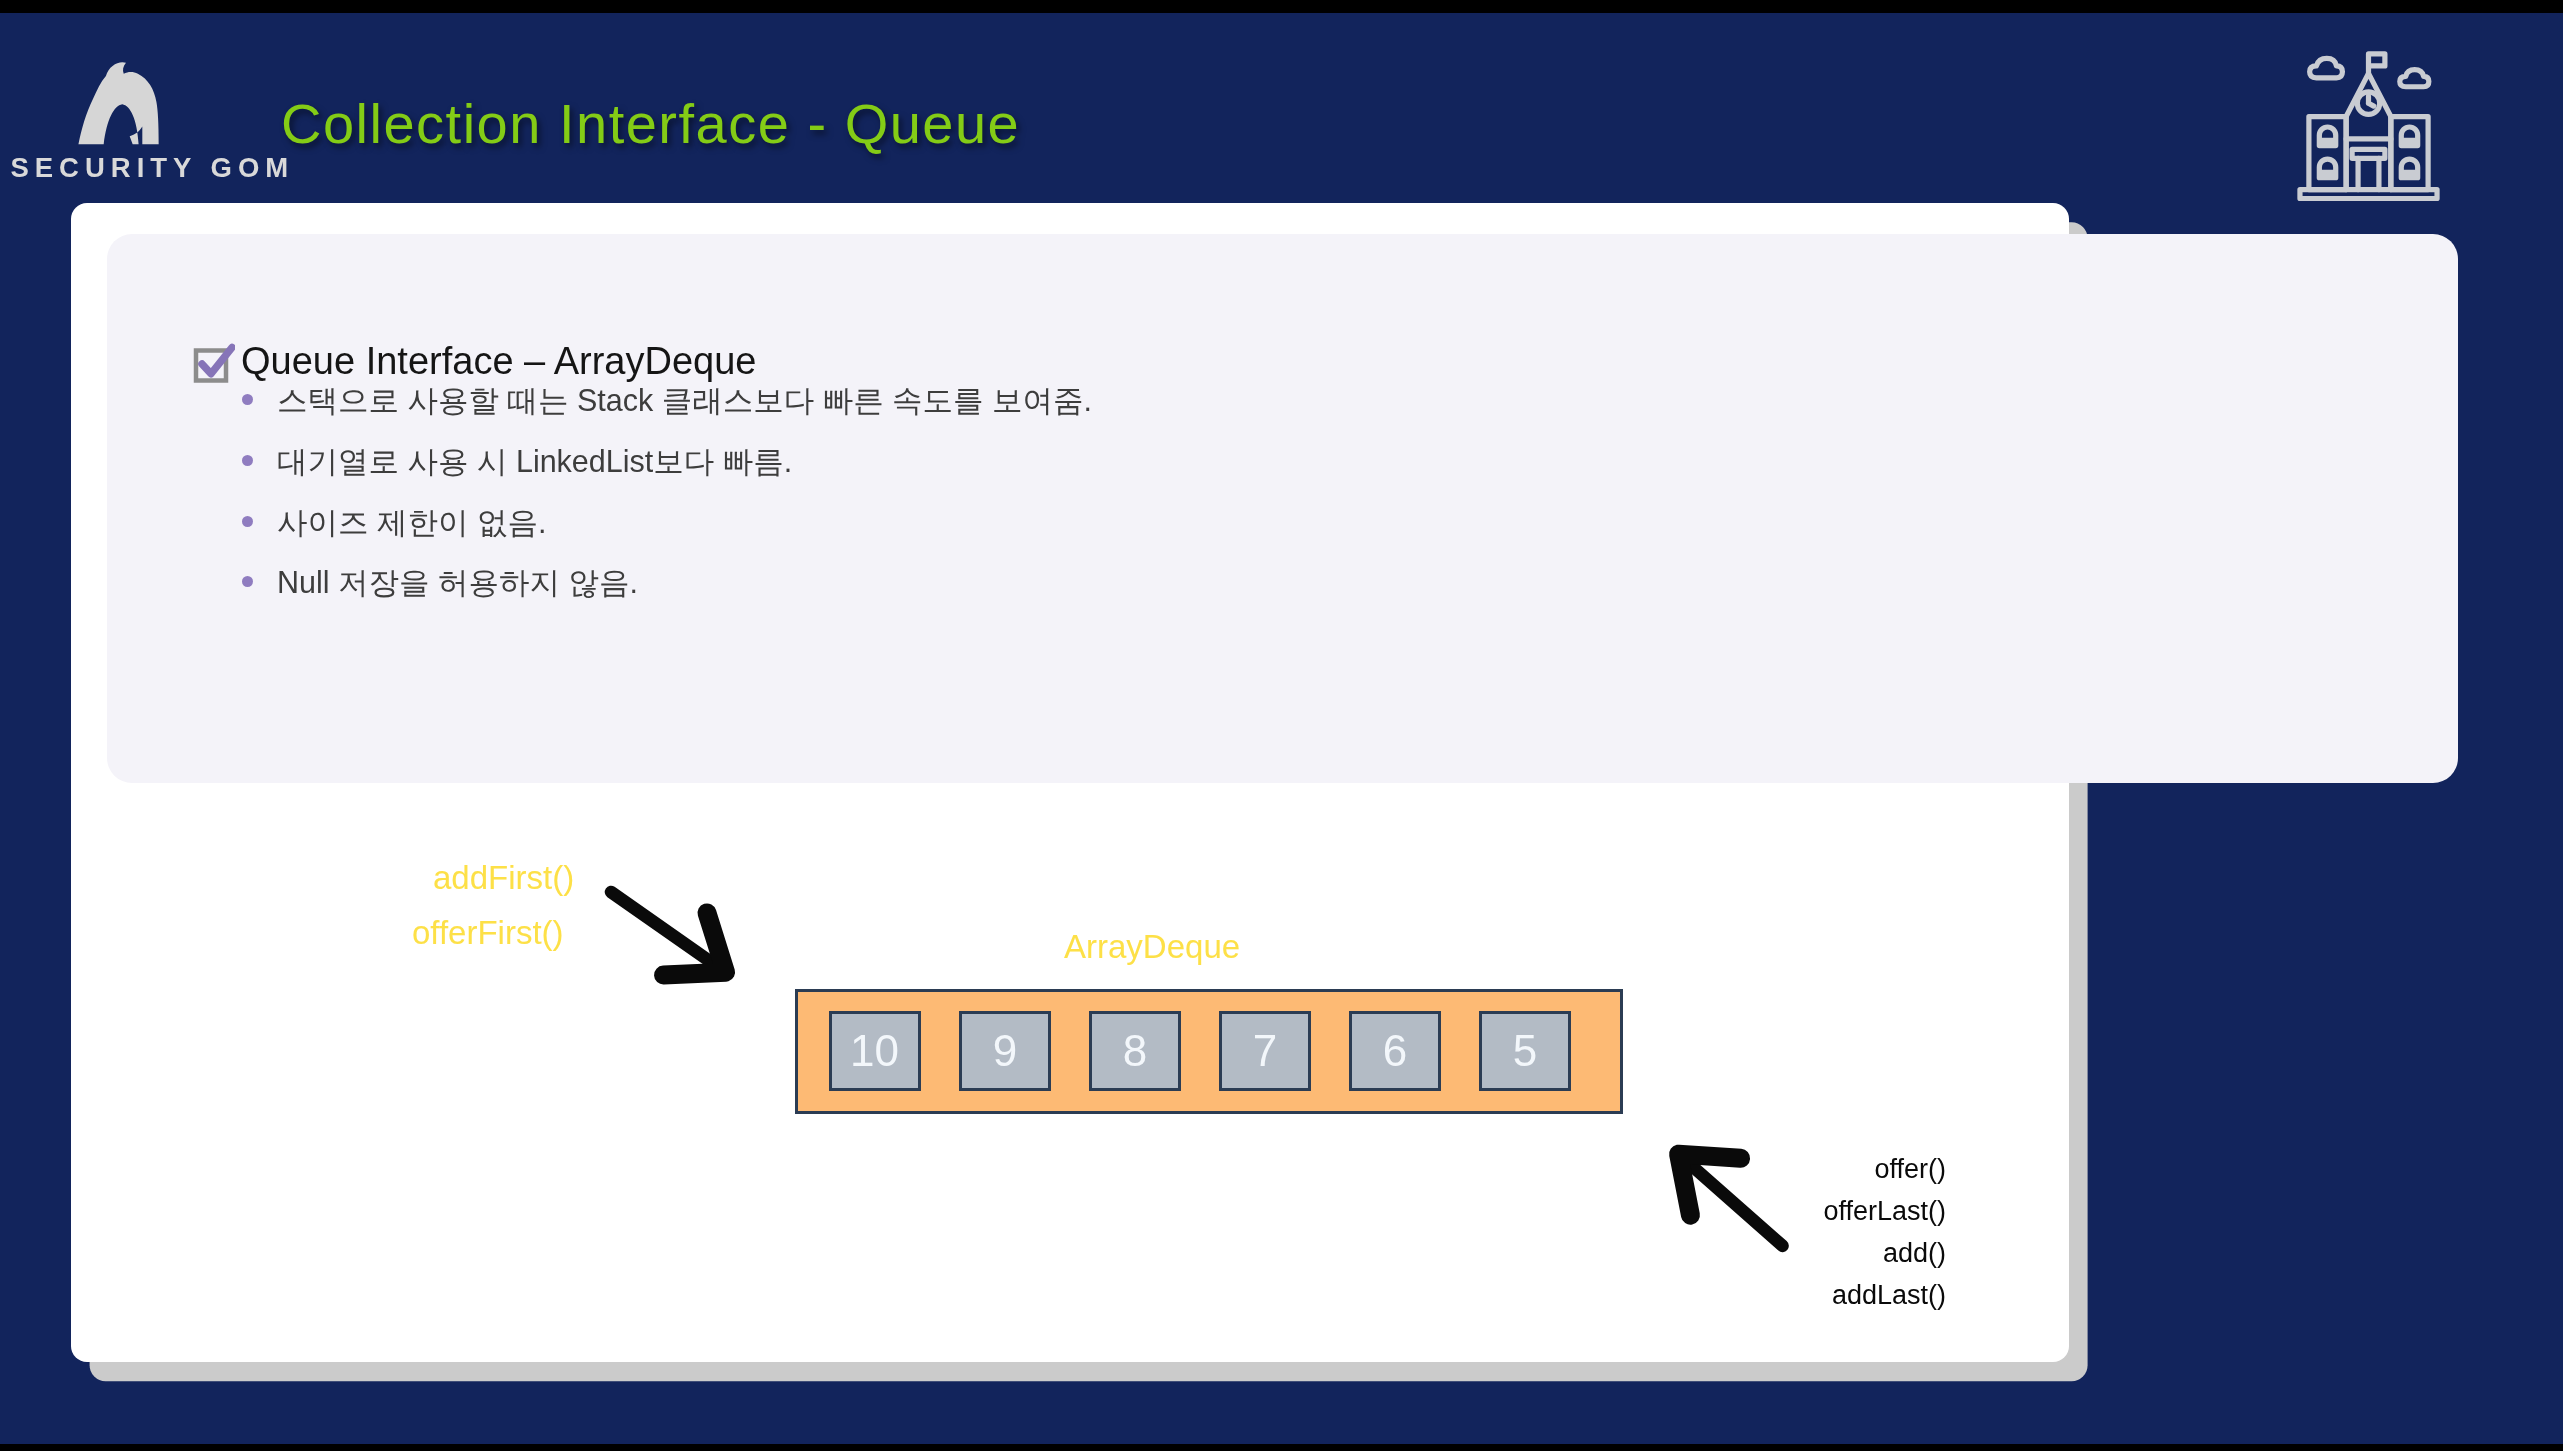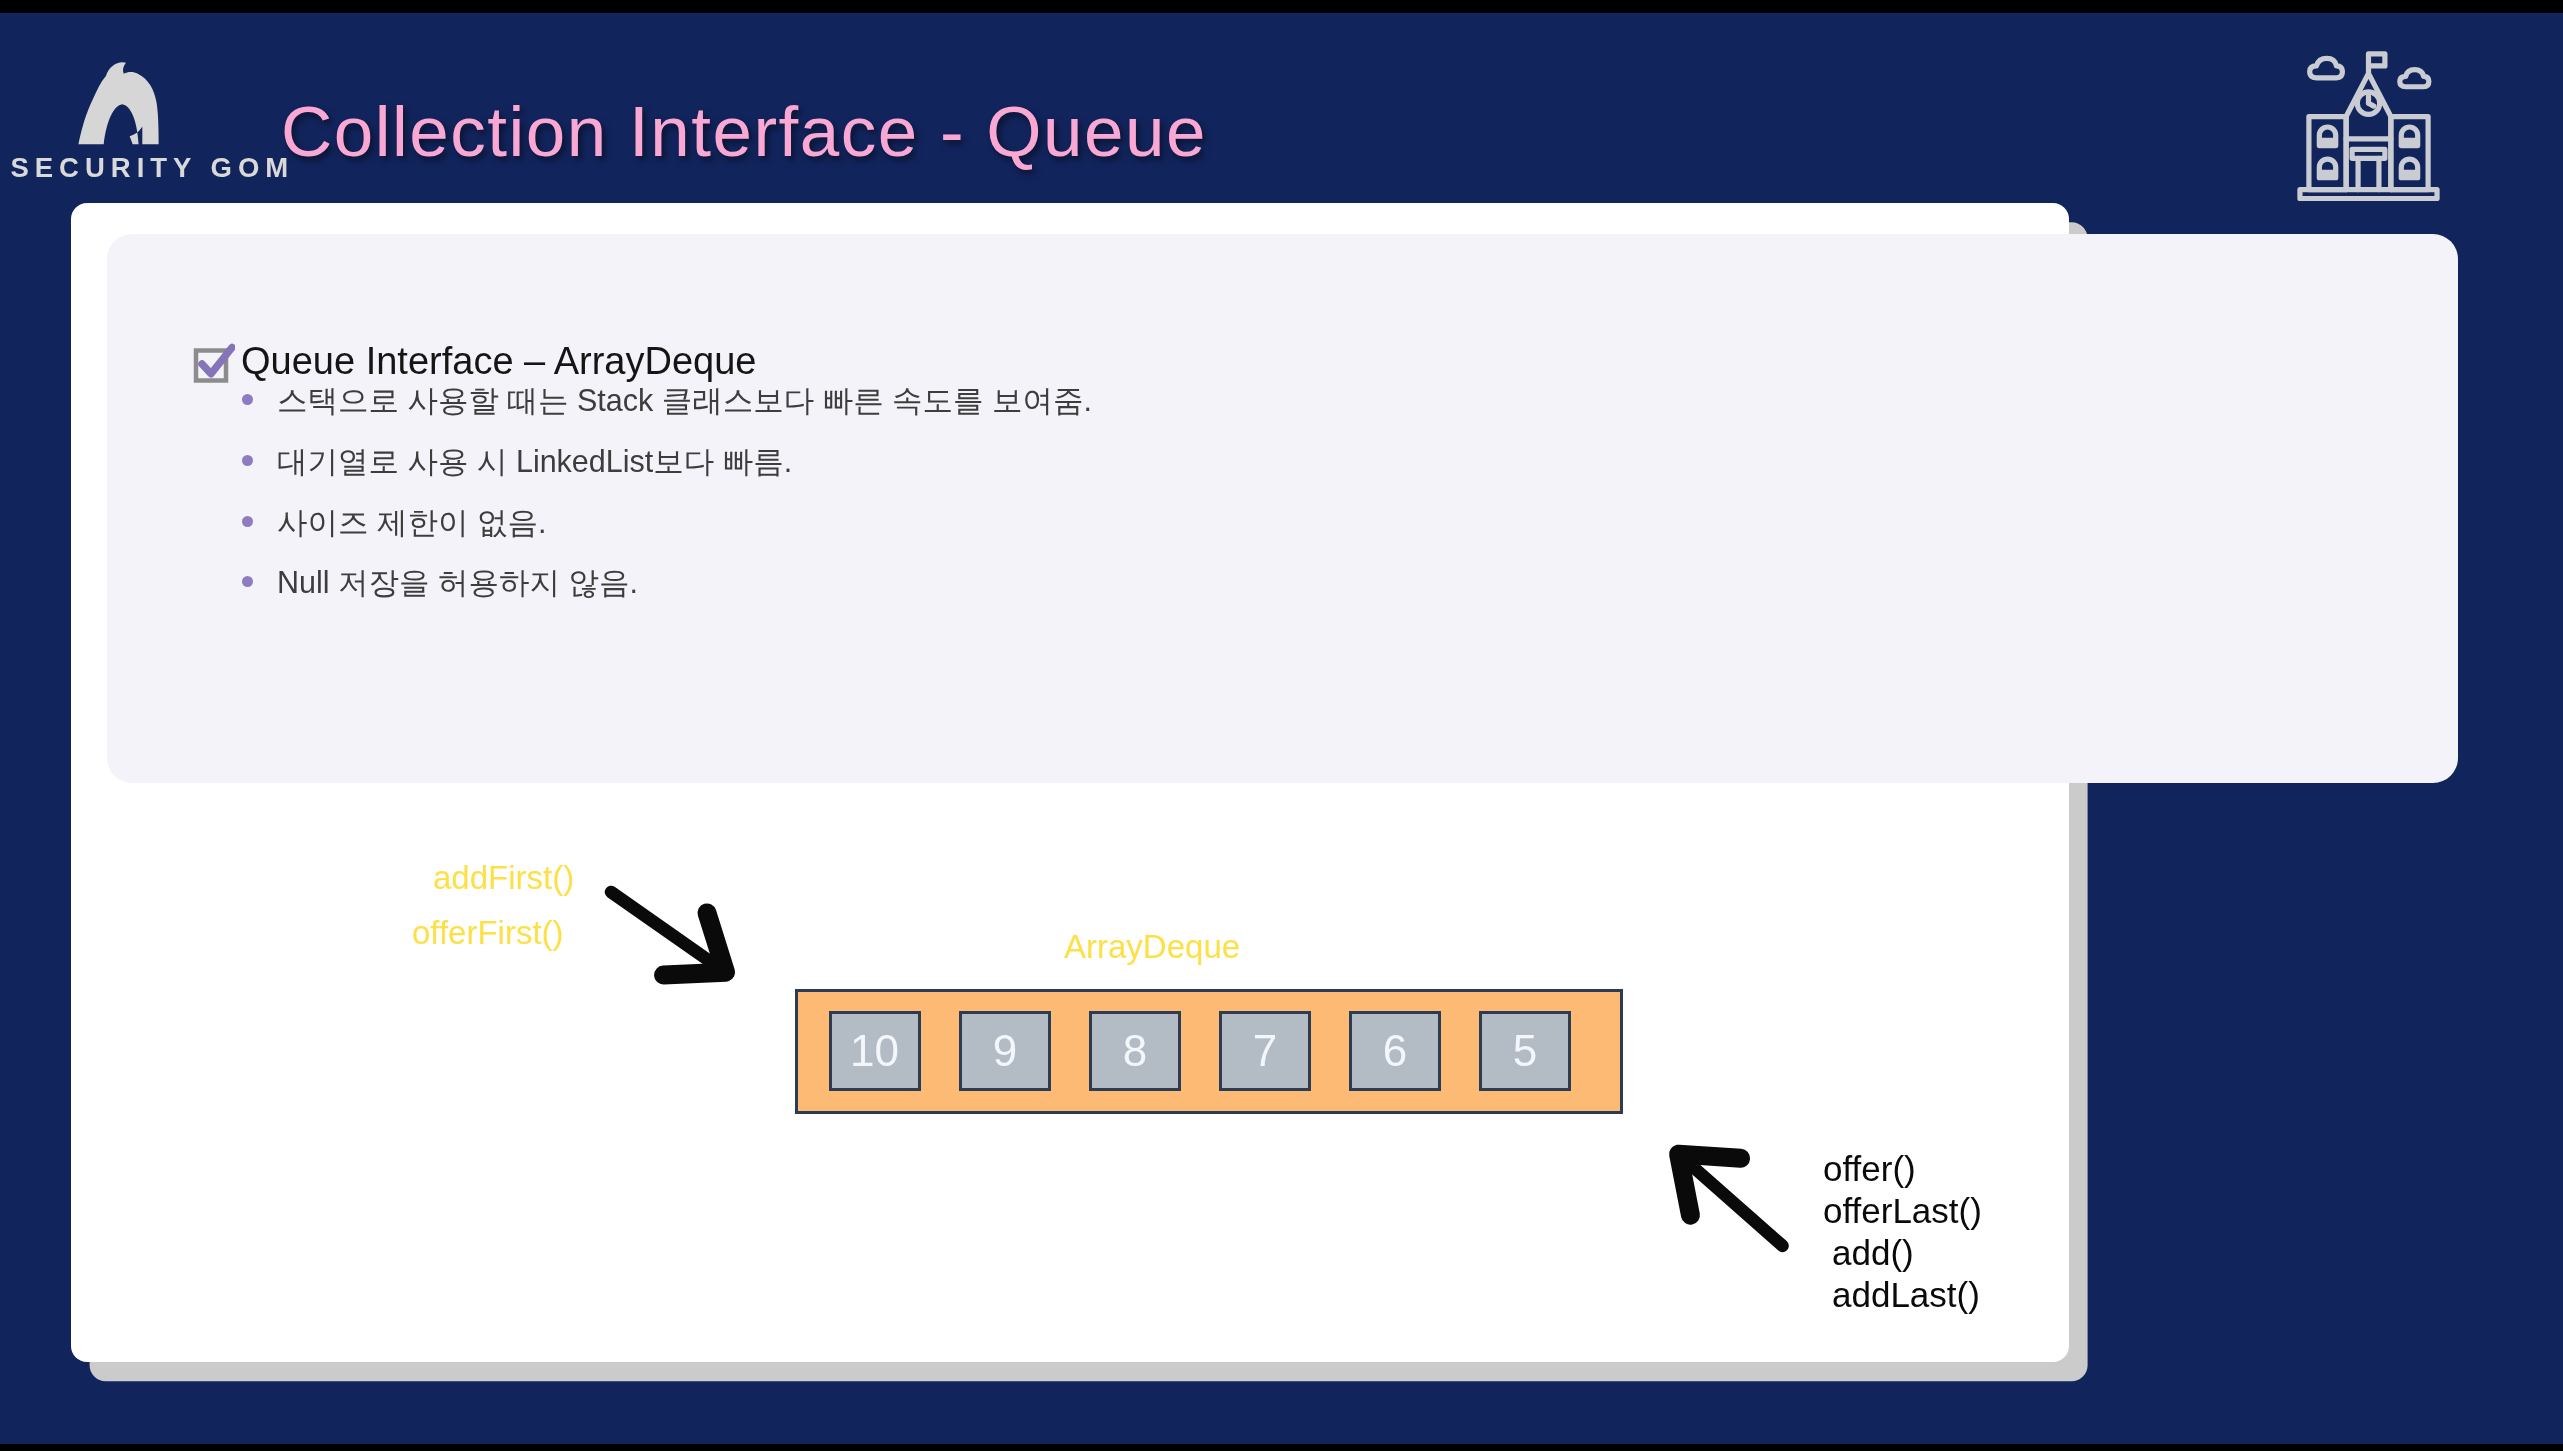--- a/index.html
+++ b/index.html
@@ -14,21 +14,21 @@
 
   
   #logo-bear{position:absolute;left:71px;top:59px;width:104px;height:89px;}
   #logo-text{
     position:absolute;left:10.4px;top:152px;width:236px;
     color:#d9d9d9;font-size:27.5px;font-weight:bold;letter-spacing:6px;
     text-align:center;white-space:nowrap;
   }
   #page-title{
     position:absolute;left:281px;top:91px;
-    color:#f9a8d4;font-size:71px;font-weight:400;letter-spacing:1.5px;
+    color:#84cc16;font-size:56px;font-weight:400;letter-spacing:1.5px;
     text-shadow:3px 3.7px 6.7px rgba(0,0,0,.5);white-space:nowrap;
   }
   #school-icon{position:absolute;left:2294px;top:45px;width:149px;height:161px;}
 
   
   #main-card{
     position:absolute;left:71px;top:203px;width:1998px;height:1159px;
     background:#ffffff;border-radius:16px;
     box-shadow:18.6px 19.3px 0 0 #cbcbcb;
   }
@@ -66,21 +66,21 @@
   .deque-cell{
     position:absolute;top:18.6px;width:92px;height:80px;
     background:#b3bbc5;border:3.7px solid #2b3c53;box-sizing:border-box;
     display:flex;align-items:center;justify-content:center;
     color:#f3f7fb;font-size:44px;
   }
   #cell-0{left:30.5px;} #cell-1{left:161px;} #cell-2{left:291px;}
   #cell-3{left:421px;} #cell-4{left:551px;} #cell-5{left:681px;}
 
   #tail-labels{position:absolute;left:1823px;top:1148px;}
-  .tail-line{color:#0a0a0a;font-size:35px;line-height:42px;white-space:nowrap;}
+  .tail-line{color:#0a0a0a;font-size:27px;line-height:42px;white-space:nowrap;text-align:right;}
   .tail-line.indent{padding-left:9px;}
 
   #arrow-layer{position:absolute;left:0;top:0;width:2563px;height:1451px;pointer-events:none;}
 </style>
 </head>
 <body>
 
 <div id="stage">
 
   <div id="bar-top" class="bar"></div>

